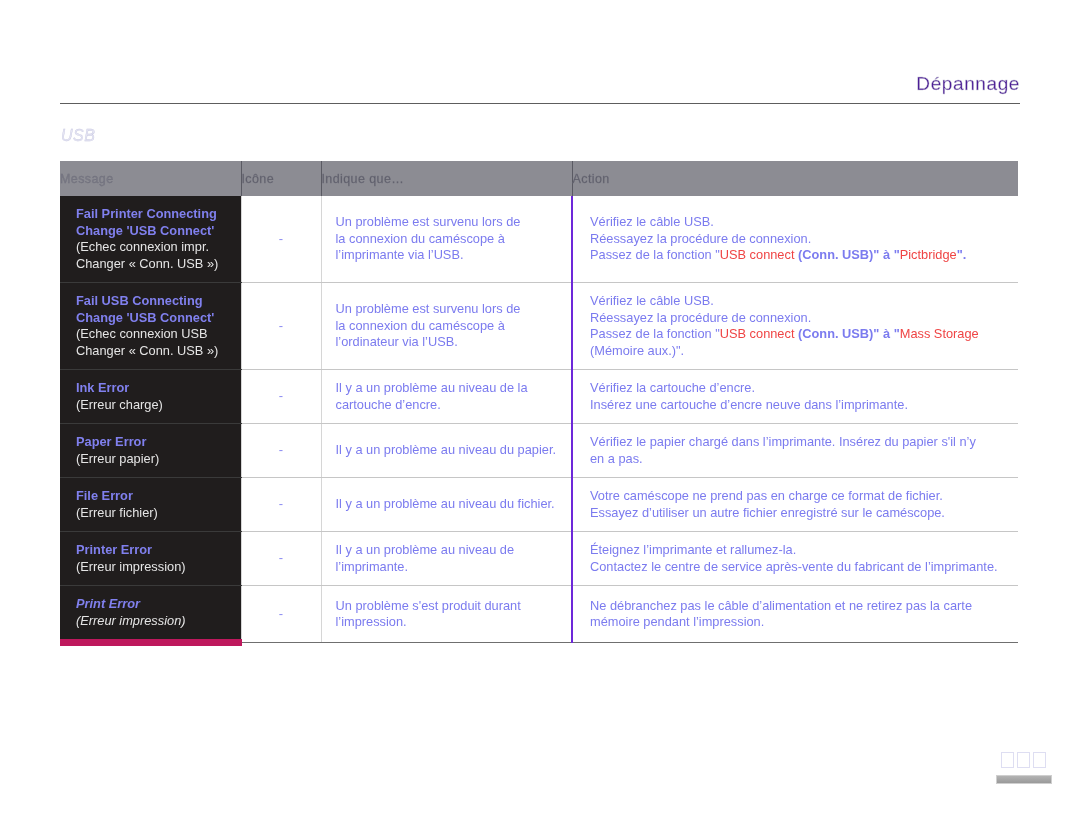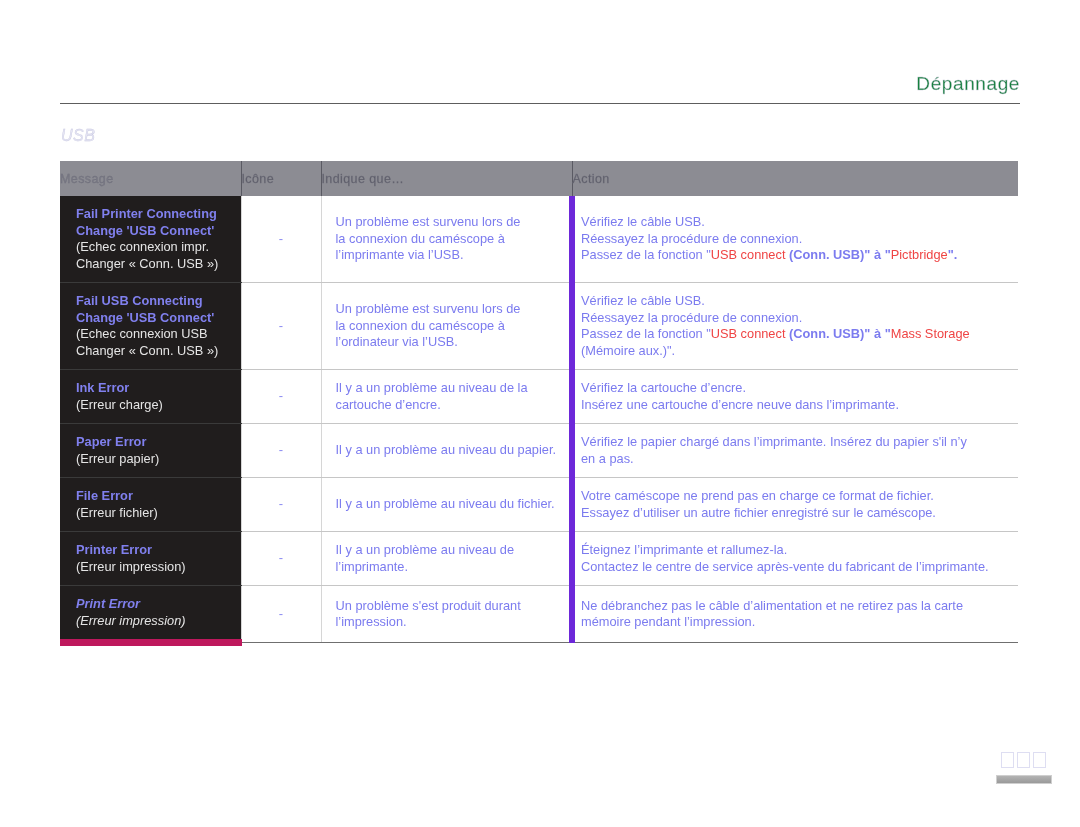--- a/index.html
+++ b/index.html
@@ -23,21 +23,21 @@
   
   .running-head {
     position: absolute;
     left: 60px;
     right: 60px;
     top: 72px;
     text-align: right;
   }
   .running-head .rh-text {
     font-size: 19px;
-    color: #15803d;
+    color: #4c1d95;
     letter-spacing: 0.6px;
     font-weight: 400;
     line-height: 24px;
     display: inline-block;
     -webkit-text-stroke: 0.35px #c9c9d8;
   }
   .rule {
     position: absolute;
     left: 60px;
     right: 60px;
@@ -122,25 +122,25 @@
 
   td.icon {
     text-align: center;
     color: #8b8bf2;
     font-size: 13px;
     border-right: 1px solid #d6d6d6;
     border-left: 1px solid #d6d6d6;
   }
   td.desc {
     padding: 10px 12px 10px 14px;
-    border-right: 6px solid #6d28d9;
+    border-right: 2px solid #6d28d9;
     color: #7b7bef;
   }
   td.action {
-    padding: 10px 14px 10px 6px;
+    padding: 10px 14px 10px 17px;
     color: #7b7bef;
   }
   td.action .dim {
     color: #ef4444;
   }
   td.action .bold {
     font-weight: 700;
   }
   .line { display: block; }
 

